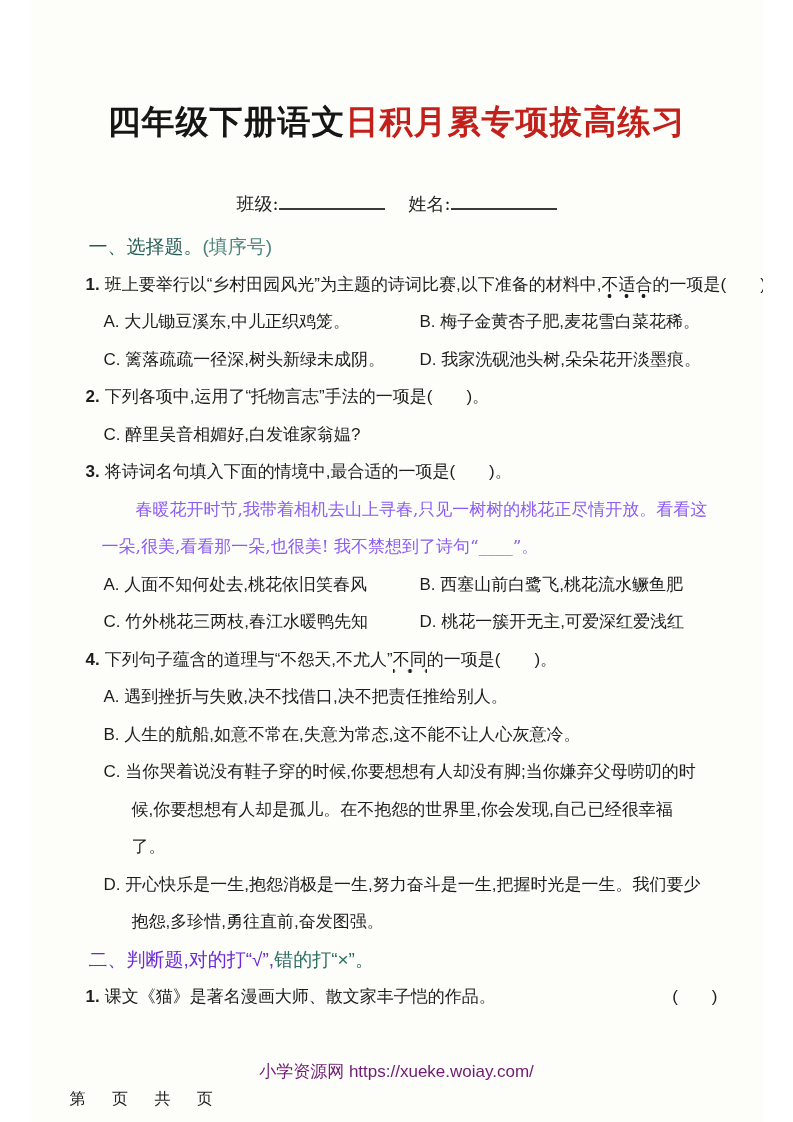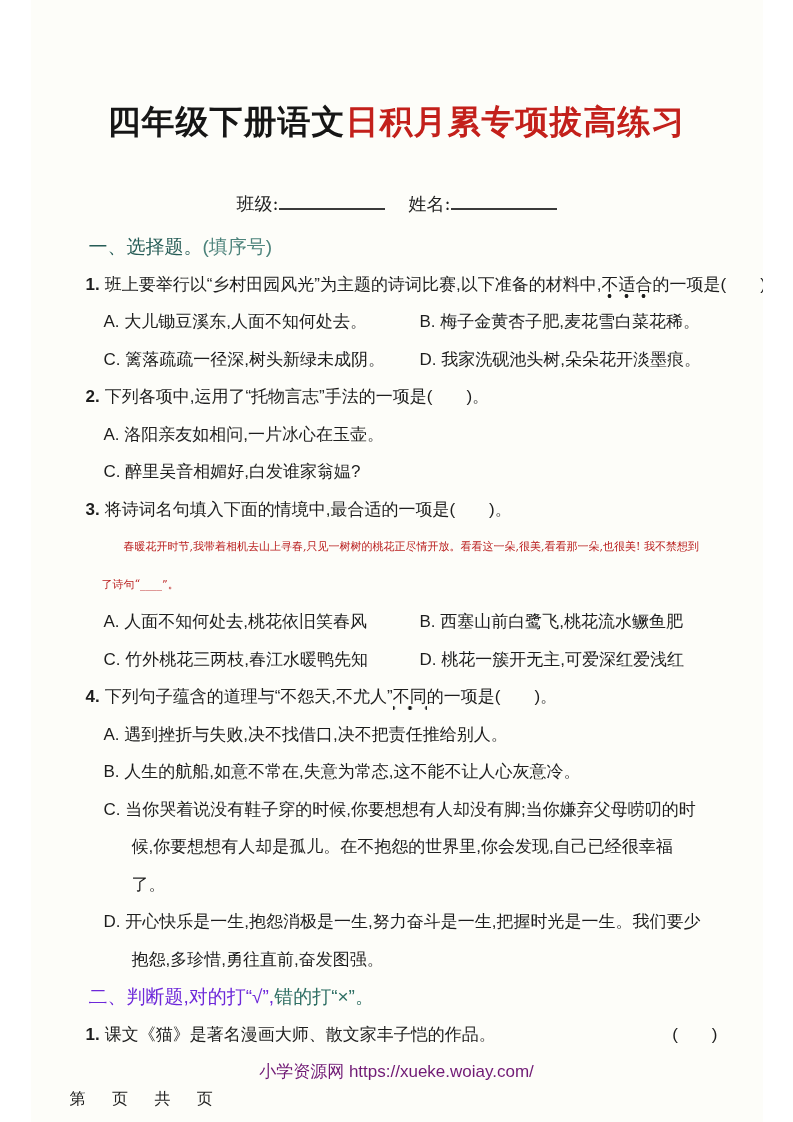--- a/index.html
+++ b/index.html
@@ -55,21 +55,21 @@
     padding-bottom:5px;
   }
 
   .optrow { display:flex; margin-left:73px; margin-right:30px; white-space:nowrap; }
   .optrow .l { width:316px; }
   .optrow .r { flex:1; }
 
   .passage {
     margin-left:71px; margin-right:53px;
     font-family:"DejaVu Serif","Liberation Serif",serif;
-    font-size:11px; text-indent:2em; color:#b91c1c;
+    font-size:17px; text-indent:2em; color:#8b5cf6;
   }
 
   .optfull {
     margin-left:73px; margin-right:56px;
     padding-left:28px; text-indent:-28px;
   }
 
   .judge { display:flex; justify-content:space-between; margin-left:55px; margin-right:45px; }
   .judge .num { font-weight:700; margin-right:5px; }
 
@@ -101,33 +101,32 @@
   <div class="content">
 
     <div class="line sec-title">
       <span>一、选择题。</span><span class="note">(填序号)</span>
     </div>
 
     <div class="line stem">
       <span class="num">1.</span><span>班上要举行以“乡村田园风光”为主题的诗词比赛,以下准备的材料中,</span><span class="em-dots">不适合</span><span>的一项是(　　)。</span>
     </div>
     <div class="line optrow">
-      <span class="l">A. 大儿锄豆溪东,人面不知何处去。</span>
+      <span class="l">A. 大儿锄豆溪东,中儿正织鸡笼。</span>
       <span class="r">B. 梅子金黄杏子肥,麦花雪白菜花稀。</span>
     </div>
     <div class="line optrow">
       <span class="l">C. 篱落疏疏一径深,树头新绿未成阴。</span>
       <span class="r">D. 我家洗砚池头树,朵朵花开淡墨痕。</span>
     </div>
 
     <div class="line stem">
       <span class="num">2.</span><span>下列各项中,运用了“托物言志”手法的一项是(　　)。</span>
     </div>
     <div class="line optrow">
-      <span class="l">A. 洛阳亲友如相问,一片冰心在玉壶。</span>
     </div>
     <div class="line optrow">
       <span class="l">C. 醉里吴音相媚好,白发谁家翁媪?</span>
     </div>
 
     <div class="line stem">
       <span class="num">3.</span><span>将诗词名句填入下面的情境中,最合适的一项是(　　)。</span>
     </div>
     <div class="line passage">春暖花开时节,我带着相机去山上寻春,只见一树树的桃花正尽情开放。看看这一朵,很美,看看那一朵,也很美! 我不禁想到了诗句“____”。</div>
     <div class="line optrow">

